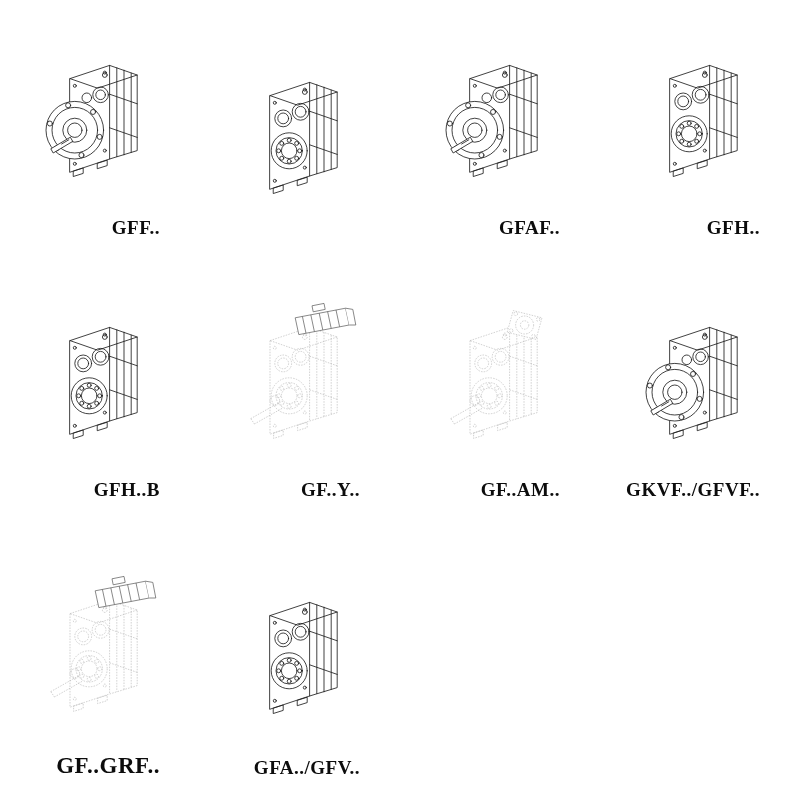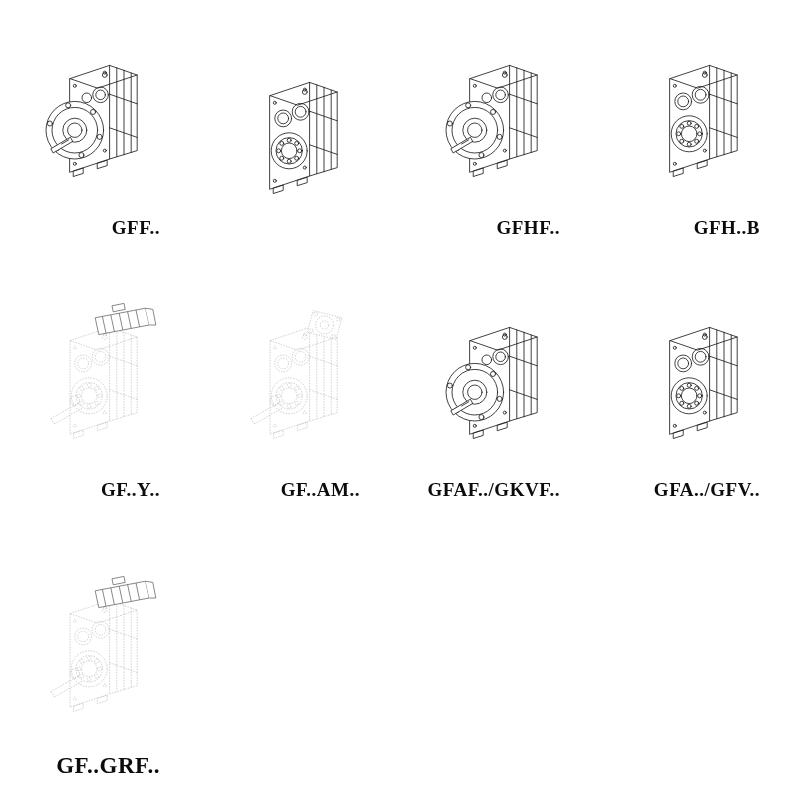--- a/index.html
+++ b/index.html
@@ -171,23 +171,31 @@
     </div>
   </figure>
 
 
   <figure class="cell">
     <div class="art">
       <svg class="draw" viewBox="0 0 200 240">
           <use href="#sym-flange"></use>
         </svg>
     </div>
-    <figcaption class="label">GFHF..</figcaption>
-  </figure>
-
+    <figcaption class="label">GFAF..</figcaption>
+  </figure>
+
+  <figure class="cell">
+    <div class="art">
+      <svg class="draw" viewBox="0 0 200 240">
+          <use href="#sym-bores"></use>
+        </svg>
+    </div>
+    <figcaption class="label">GFH..</figcaption>
+  </figure>
 
   <figure class="cell">
     <div class="art">
       <svg class="draw" viewBox="0 0 200 240">
           <use href="#sym-bores"></use>
         </svg>
     </div>
     <figcaption class="label">GFH..B</figcaption>
   </figure>
 
@@ -208,35 +216,35 @@
     </div>
     <figcaption class="label">GF..AM..</figcaption>
   </figure>
 
   <figure class="cell">
     <div class="art">
       <svg class="draw" viewBox="0 0 200 240">
           <use href="#sym-flange"></use>
         </svg>
     </div>
-    <figcaption class="label">GFAF../GKVF..</figcaption>
+    <figcaption class="label">GKVF../GFVF..</figcaption>
+  </figure>
+
+  <figure class="cell">
+    <div class="art">
+      <svg class="draw" viewBox="0 0 200 240">
+          <use href="#sym-motor"></use>
+        </svg>
+    </div>
+    <figcaption class="label label-lg">GF..GRF..</figcaption>
   </figure>
 
   <figure class="cell">
     <div class="art">
       <svg class="draw" viewBox="0 0 200 240">
           <use href="#sym-bores"></use>
         </svg>
     </div>
     <figcaption class="label">GFA../GFV..</figcaption>
   </figure>
 
-  <figure class="cell">
-    <div class="art">
-      <svg class="draw" viewBox="0 0 200 240">
-          <use href="#sym-motor"></use>
-        </svg>
-    </div>
-    <figcaption class="label label-lg">GF..GRF..</figcaption>
-  </figure>
-
 
 </div>
 
 </body></html>

